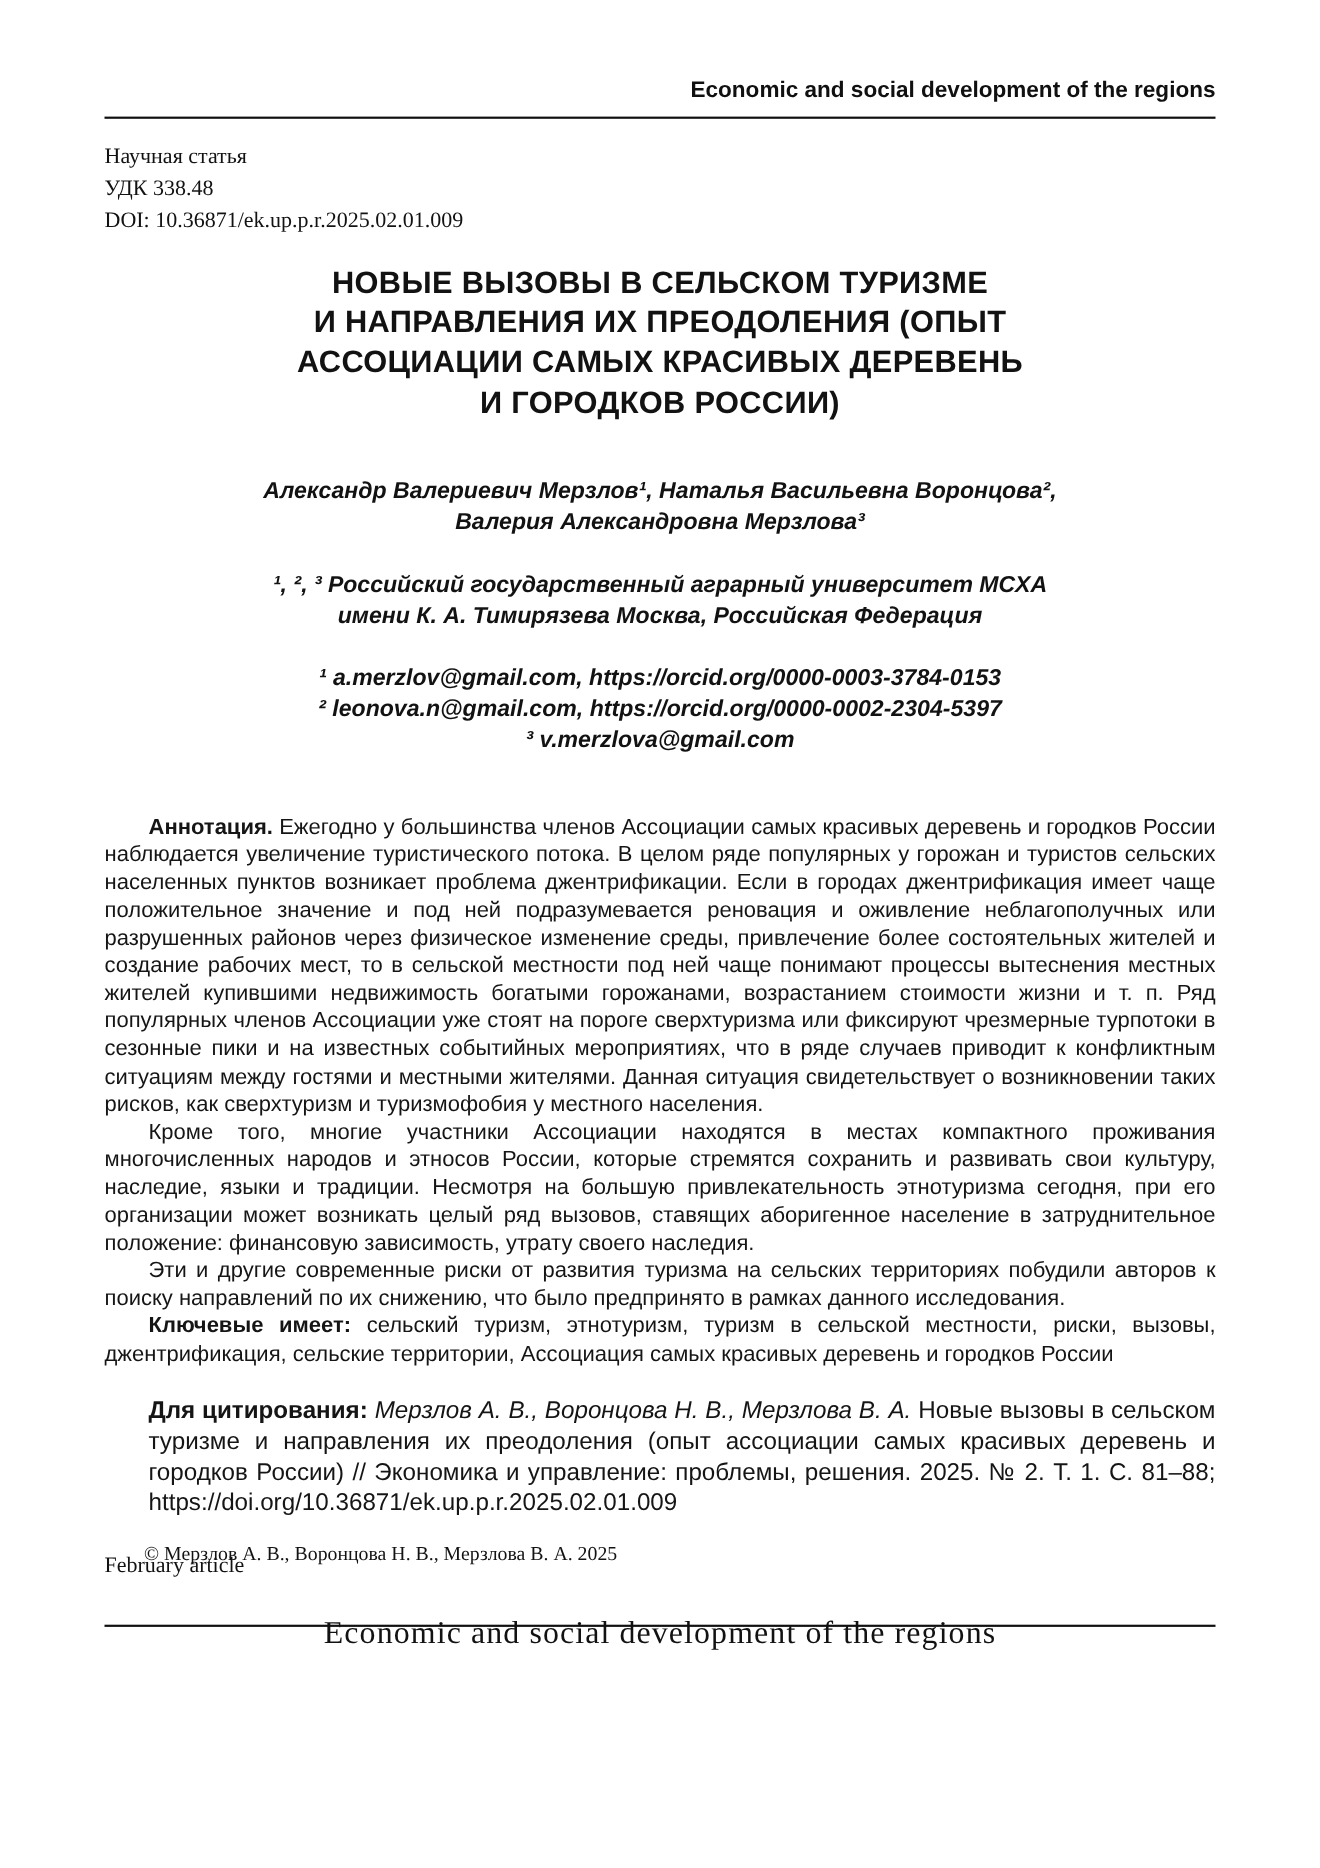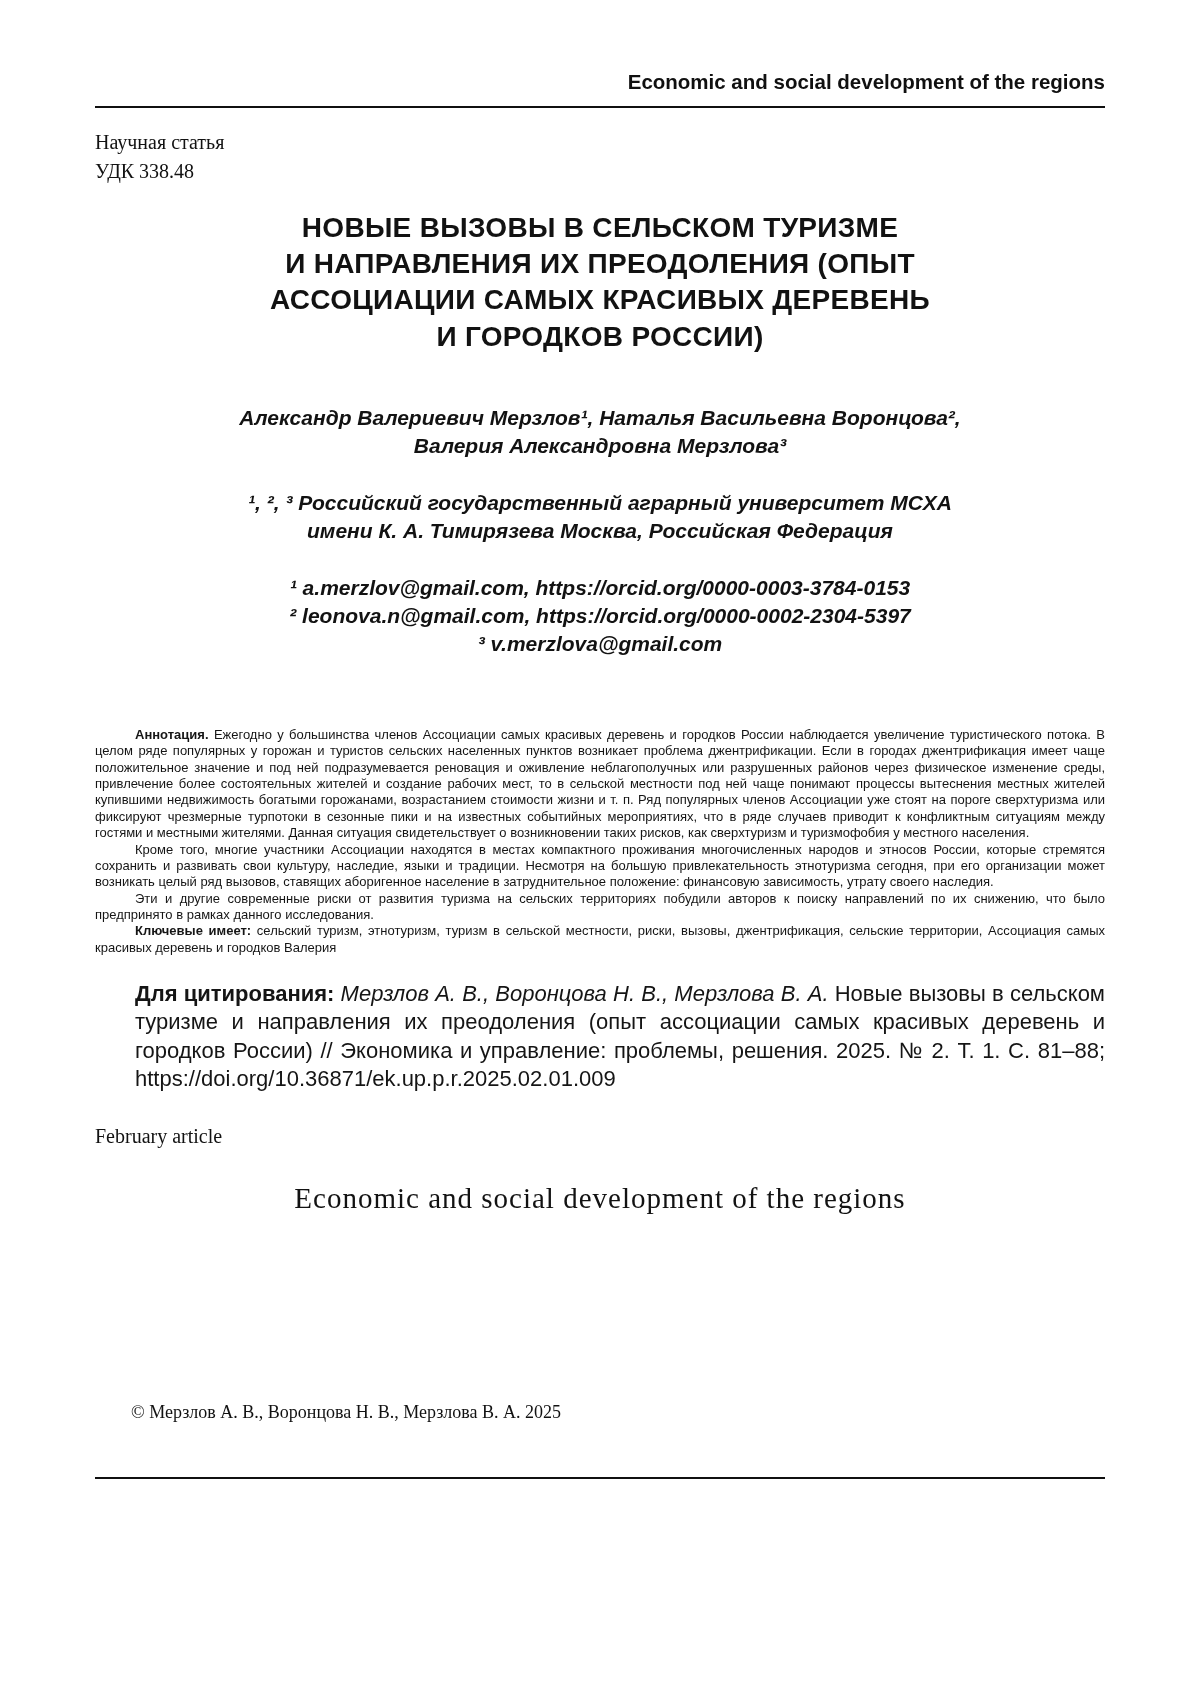--- a/index.html
+++ b/index.html
@@ -51,23 +51,23 @@
     font-family: Liberation Sans, sans-serif;
     font-style: italic;
     font-weight: 700;
     font-size: 21px;
     line-height: 1.35;
     text-align: center;
     white-space: pre-line;
     color: #121212;
   }
   .body-text {
-    margin-top: 40px;
+    margin-top: 24px;
     font-family: "Liberation Sans", sans-serif;
-    font-size: 13px;
+    font-size: 20px;
     line-height: 1.26;
     text-align: justify;
     color: #151515;
   }
   .body-text p {
     margin: 0;
     text-indent: 40px;
   }
   .citation {
     margin: 24px 0 0 40px;
@@ -129,20 +129,21 @@
 
 <div class="page">
 
   <header>
     <div class="running-head">Economic and social development of the regions</div>
   </header>
 
   <section class="meta">
     <div>Научная статья</div>
     <div>УДК 338.48</div>
+    <div>DOI: 10.36871/ek.up.p.r.2025.02.01.009</div>
   </section>
 
   <h1 class="title">НОВЫЕ ВЫЗОВЫ В СЕЛЬСКОМ ТУРИЗМЕ
 И НАПРАВЛЕНИЯ ИХ ПРЕОДОЛЕНИЯ (ОПЫТ
 АССОЦИАЦИИ САМЫХ КРАСИВЫХ ДЕРЕВЕНЬ
 И ГОРОДКОВ РОССИИ)</h1>
 
   <section class="authors">
     <div>Александр Валериевич Мерзлов¹, Наталья Васильевна Воронцова²,
 Валерия Александровна Мерзлова³</div>
@@ -150,21 +151,21 @@
 имени К. А. Тимирязева Москва, Российская Федерация</div>
     <div>¹ a.merzlov@gmail.com, https://orcid.org/0000-0003-3784-0153
 ² leonova.n@gmail.com, https://orcid.org/0000-0002-2304-5397
 ³ v.merzlova@gmail.com</div>
   </section>
 
   <section class="body-text">
     <p><b>Аннотация.</b> <span>Ежегодно у большинства членов Ассоциации самых красивых деревень и городков России наблюдается увеличение туристического потока. В целом ряде популярных у горожан и туристов сельских населенных пунктов возникает проблема джентрификации. Если в городах джентрификация имеет чаще положительное значение и под ней подразумевается реновация и оживление неблагополучных или разрушенных районов через физическое изменение среды, привлечение более состоятельных жителей и создание рабочих мест, то в сельской местности под ней чаще понимают процессы вытеснения местных жителей купившими недвижимость богатыми горожанами, возрастанием стоимости жизни и т. п. Ряд популярных членов Ассоциации уже стоят на пороге сверхтуризма или фиксируют чрезмерные турпотоки в сезонные пики и на известных событийных мероприятиях, что в ряде случаев приводит к конфликтным ситуациям между гостями и местными жителями. Данная ситуация свидетельствует о возникновении таких рисков, как сверхтуризм и туризмофобия у местного населения.</span></p>
     <p>Кроме того, многие участники Ассоциации находятся в местах компактного проживания многочисленных народов и этносов России, которые стремятся сохранить и развивать свои культуру, наследие, языки и традиции. Несмотря на большую привлекательность этнотуризма сегодня, при его организации может возникать целый ряд вызовов, ставящих аборигенное население в затруднительное положение: финансовую зависимость, утрату своего наследия.</p>
     <p>Эти и другие современные риски от развития туризма на сельских территориях побудили авторов к поиску направлений по их снижению, что было предпринято в рамках данного исследования.</p>
-    <p><b>Ключевые имеет:</b> <span>сельский туризм, этнотуризм, туризм в сельской местности, риски, вызовы, джентрификация, сельские территории, Ассоциация самых красивых деревень и городков Валерия</span></p>
+    <p><b>Ключевые имеет:</b> <span>сельский туризм, этнотуризм, туризм в сельской местности, риски, вызовы, джентрификация, сельские территории, Ассоциация самых красивых деревень и городков России</span></p>
   </section>
 
   <section class="citation">
     <p><b>Для цитирования:</b> <i>Мерзлов А. В., Воронцова Н. В., Мерзлова В. А.</i> <span>Новые вызовы в сельском туризме и направления их преодоления (опыт ассоциации самых красивых деревень и городков России) // Экономика и управление: проблемы, решения. 2025. № 2. Т. 1. С. 81–88; https://doi.org/10.36871/ek.up.p.r.2025.02.01.009</span></p>
   </section>
 
   <div class="original-article">February article</div>
 
   <div class="section-title">Economic and social development of the regions</div>
 

